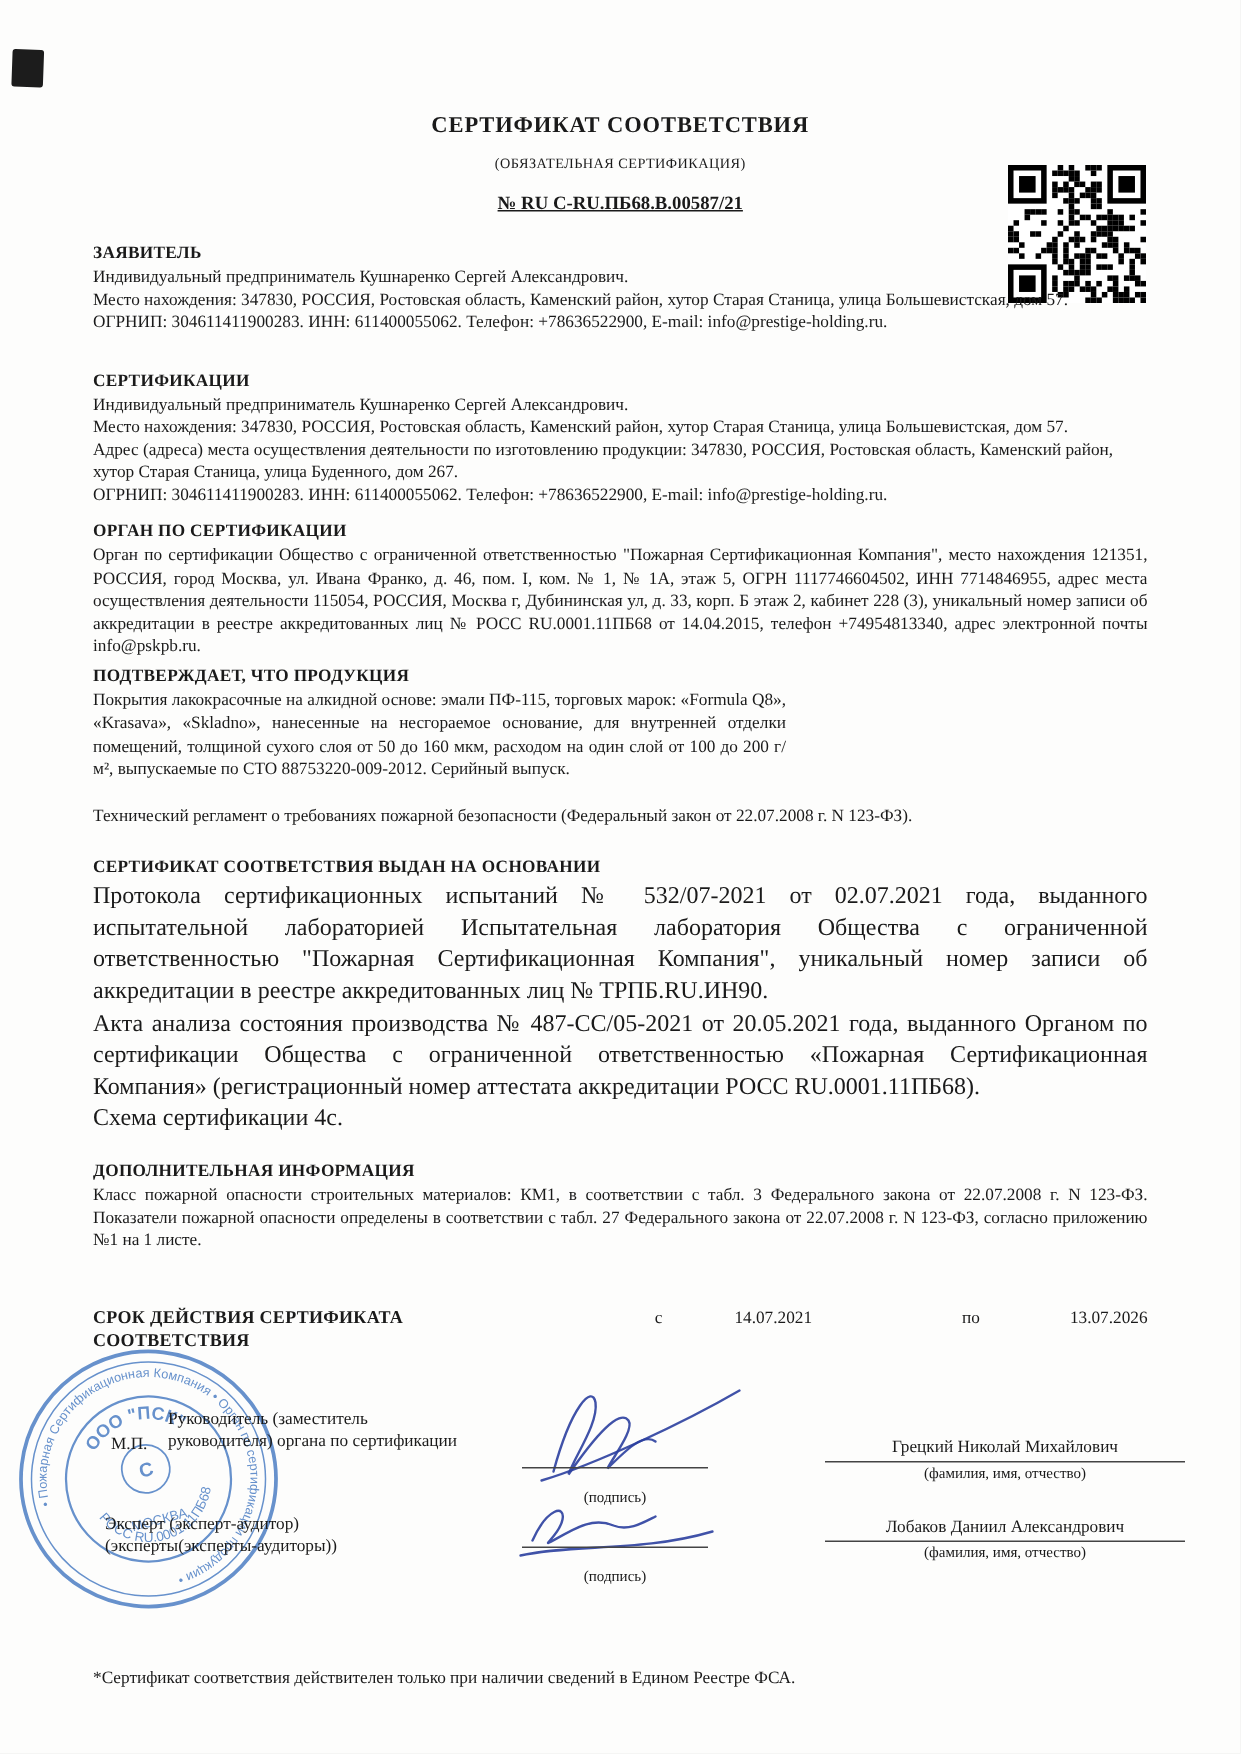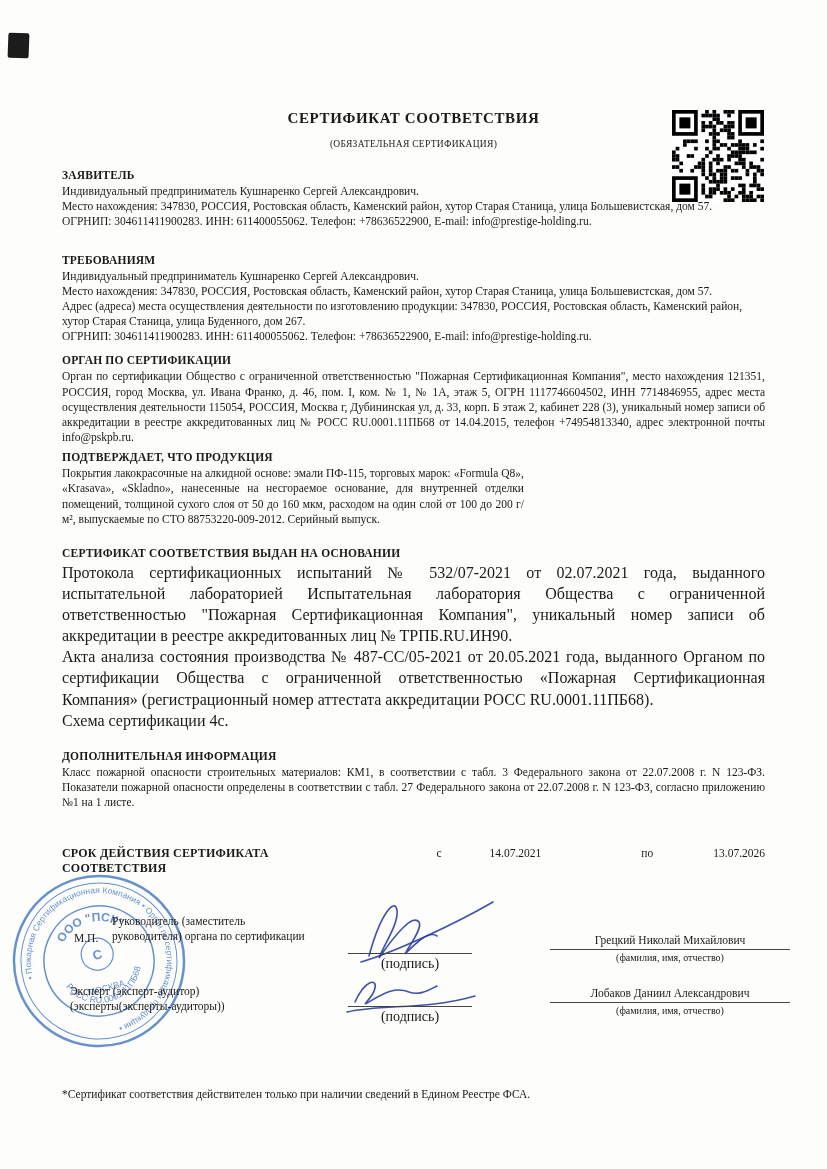--- a/index.html
+++ b/index.html
@@ -4,21 +4,21 @@
 <style>
   :root { --stamp:#4d7fc4; --ink:#1a1a1a; --sig:#2b3f9e; }
   * { box-sizing:border-box; margin:0; padding:0; }
   body { background:#e8e8e8; font-family:"Liberation Serif", serif; }
   .page { position:relative; width:827px; height:1169px; background:#fdfdfc; margin:0 auto;
           color:var(--ink); overflow:hidden; }
   .scan-mark { position:absolute; left:8px; top:33px; width:21px; height:25px;
                background:#1c1c1c; transform:rotate(2deg); border-radius:2px; }
   .qr { position:absolute; left:672px; top:110px; width:92px; height:92px; background:#fff; }
   .qr svg { width:100%; height:100%; display:block; }
-  .content { position:absolute; left:62px; top:0; width:703px; padding-top:110px; }
+  .content { position:absolute; left:62px; top:0; width:703px; padding-top:76px; }
   .doc-header { text-align:center; }
   .doc-title { font-size:15px; font-weight:bold; letter-spacing:.6px; }
   .doc-subtitle { font-size:9.5px; margin-top:12px; letter-spacing:.3px; }
   .doc-number { font-size:12.5px; font-weight:bold; margin-top:13px; text-decoration:underline; }
   .section { margin-top:18px; }
   .mt-20{margin-top:20px;} .mt-24{margin-top:24px;} .mt-10{margin-top:10px;}
   .mt-6{margin-top:6px;} .mt-16{margin-top:16px;} .mt-14{margin-top:19px;} .mt-36{margin-top:36px;}
   .heading { font-size:11.5px; font-weight:bold; margin-bottom:3px; letter-spacing:.2px; }
   .body-text { font-size:11.5px; line-height:1.32; white-space:pre-line; }
   .just { text-align:justify; }
@@ -33,21 +33,21 @@
   .validity { display:flex; align-items:baseline; font-size:11.5px;gap:22px; }
   .validity .heading-inline { font-size:12px; font-weight:bold; letter-spacing:.2px; }
   .v-from { margin-left:58px; } .v-date1 { margin-left:26px; }
   .v-to { margin-left:78px; } .v-date2 { margin-left:38px; }
   .sig-area { position:relative; margin-top:28px; height:172px; font-size:11.5px; }
   .mp { position:absolute; left:12px; top:28px; }
   .role1 { position:absolute; left:50px; top:10px; width:195px; line-height:1.3; }
   .role2 { position:absolute; left:8px; top:80px; width:245px; line-height:1.3; white-space:pre-line; }
   .sig-line { position:absolute; width:124px; text-align:center; }
   .sig-line .line { height:40px; border-bottom:1px solid #444; }
-  .sig-line .caption { font-size:14px; margin-top:2px; }
+  .sig-line .caption { font-size:10px; margin-top:14px; }
   .sig1 { left:286px; top:10px; } .sig2 { left:286px; top:63px; }
   .name-block { position:absolute; left:488px; width:240px; text-align:center; }
   .name-block .name { padding-bottom:3px; border-bottom:1px solid #444; }
   .name-block .caption { font-size:10px; margin-top:2px; }
   .nb1 { top:30px; } .nb2 { top:83px; }
   .stamp { position:absolute; left:-54px; top:-34px; width:182px; height:182px; opacity:.85; }
   .stamp .ring { fill:none; stroke:var(--stamp); }
   .stamp text { fill:var(--stamp); font-family:"Liberation Sans", sans-serif; }
   .sig-svg { position:absolute; }
   .sig-svg path { fill:none; stroke:var(--sig); stroke-width:1.6; stroke-linecap:round; opacity:.9; }
@@ -270,50 +270,52 @@
         <rect x="1" y="19" width="5" height="5" fill="#fff"></rect>
         <rect x="2" y="20" width="3" height="3" fill="#000"></rect>
       </svg>
   </div>
 
   <div class="content">
 
     <div class="doc-header">
       <div class="doc-title">СЕРТИФИКАТ СООТВЕТСТВИЯ</div>
       <div class="doc-subtitle">(ОБЯЗАТЕЛЬНАЯ СЕРТИФИКАЦИЯ)</div>
+      <div class="doc-number">№ RU С-RU.ПБ68.В.00587/21</div>
     </div>
 
     <div class="section mt-20">
       <div class="heading">ЗАЯВИТЕЛЬ</div>
       <div class="body-text">Индивидуальный предприниматель Кушнаренко Сергей Александрович.
 Место нахождения: 347830, РОССИЯ, Ростовская область, Каменский район, хутор Старая Станица, улица Большевистская, дом 57.
 ОГРНИП: 304611411900283. ИНН: 611400055062. Телефон: +78636522900, E-mail: info@prestige-holding.ru.</div>
     </div>
 
     <div class="section mt-24">
-      <div class="heading">ТРЕБОВАНИЯМ</div>
+      <div class="heading">СЕРТИФИКАЦИИ</div>
       <div class="body-text">Индивидуальный предприниматель Кушнаренко Сергей Александрович.
 Место нахождения: 347830, РОССИЯ, Ростовская область, Каменский район, хутор Старая Станица, улица Большевистская, дом 57.
 Адрес (адреса) места осуществления деятельности по изготовлению продукции: 347830, РОССИЯ, Ростовская область, Каменский район, хутор Старая Станица, улица Буденного, дом 267.
 ОГРНИП: 304611411900283. ИНН: 611400055062. Телефон: +78636522900, E-mail: info@prestige-holding.ru.</div>
     </div>
 
     <div class="section mt-10">
       <div class="heading">ОРГАН ПО СЕРТИФИКАЦИИ</div>
       <div class="body-text just">Орган по сертификации Общество с ограниченной ответственностью "Пожарная Сертификационная Компания", место нахождения 121351, РОССИЯ, город Москва, ул. Ивана Франко, д. 46, пом. I, ком. № 1, № 1А, этаж 5, ОГРН 1117746604502, ИНН 7714846955, адрес места осуществления деятельности 115054, РОССИЯ, Москва г, Дубининская ул, д. 33, корп. Б этаж 2, кабинет 228 (3), уникальный номер записи об аккредитации в реестре аккредитованных лиц № РОСС RU.0001.11ПБ68 от 14.04.2015, телефон +74954813340, адрес электронной почты info@pskpb.ru.</div>
     </div>
 
     <div class="section mt-6">
       <div class="heading">ПОДТВЕРЖДАЕТ, ЧТО ПРОДУКЦИЯ</div>
       <div class="product-flex">
         <div class="product-left body-text just">Покрытия лакокрасочные на алкидной основе: эмали ПФ-115, торговых марок: «Formula Q8», «Krasava», «Skladno», нанесенные на несгораемое основание, для внутренней отделки помещений, толщиной сухого слоя от 50 до 160 мкм, расходом на один слой от 100 до 200 г/м², выпускаемые по СТО 88753220-009-2012. Серийный выпуск.</div>
       </div>
     </div>
 
     <div class="section mt-16">
+      <div class="body-text">Технический регламент о требованиях пожарной безопасности (Федеральный закон от 22.07.2008 г. N 123-ФЗ).</div>
     </div>
 
     <div class="section mt-20">
       <div class="heading">СЕРТИФИКАТ СООТВЕТСТВИЯ ВЫДАН НА ОСНОВАНИИ</div>
       <div class="basis-par">Протокола сертификационных испытаний № 532/07-2021 от 02.07.2021 года, выданного испытательной лабораторией Испытательная лаборатория Общества с ограниченной ответственностью "Пожарная Сертификационная Компания", уникальный номер записи об аккредитации в реестре аккредитованных лиц № ТРПБ.RU.ИН90.</div>
       <div class="basis-par">Акта анализа состояния производства № 487-СС/05-2021 от 20.05.2021 года, выданного Органом по сертификации Общества с ограниченной ответственностью «Пожарная Сертификационная Компания» (регистрационный номер аттестата аккредитации РОСС RU.0001.11ПБ68).</div>
       <div class="basis-par">Схема сертификации 4с.</div>
     </div>
 
     <div class="section mt-14">

